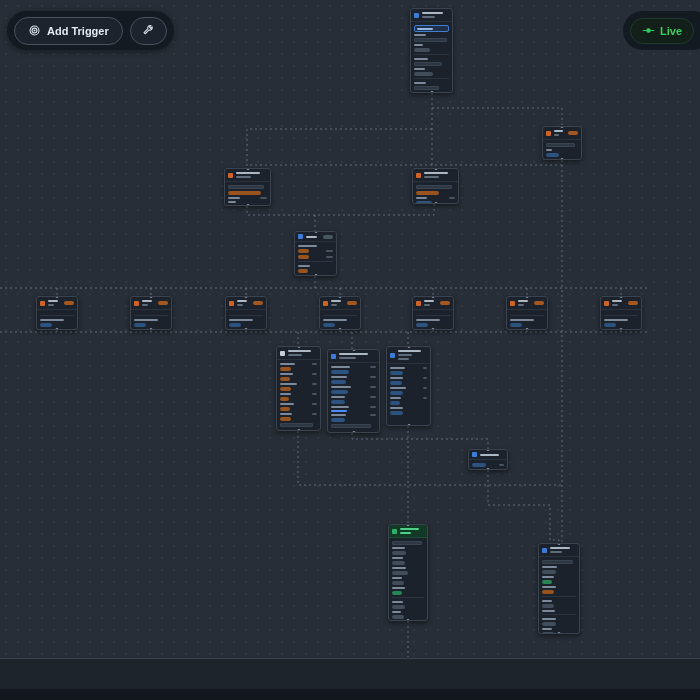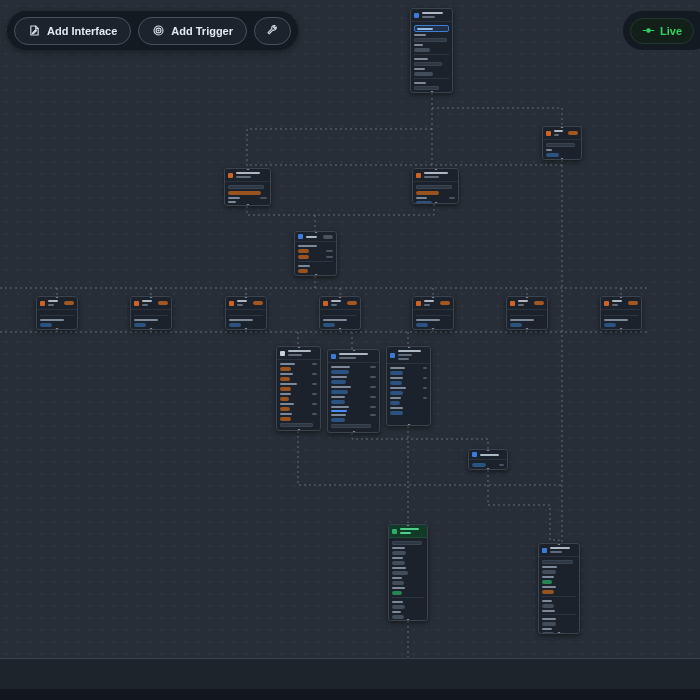--- a/index.html
+++ b/index.html
@@ -739,28 +739,20 @@
         </div>
         <div class="port top"></div>
         <div class="port bottom"></div>
       </div>
     </div>
 </div>
 
 <div class="toolbar">
   <div class="tb-btn">
     <svg viewBox="0 0 16 16">
-      <path d="M3.5 2.5h6l3 3v8h-9z"></path>
-        <path d="M9.5 2.5v3h3"></path>
-        <path d="M6 10.5l3.5-3.5 1 1L7 11.5l-1.5.5z"></path>
-    </svg>
-    <span>Add Interface</span>
-  </div>
-  <div class="tb-btn">
-    <svg viewBox="0 0 16 16">
       <circle cx="8" cy="8" r="5.5"></circle>
         <circle cx="8" cy="8" r="3"></circle>
         <circle cx="8" cy="8" r="0.6" fill="#d3dce6"></circle>
     </svg>
     <span>Add Trigger</span>
   </div>
   <div class="tb-btn icon-only">
     <svg viewBox="0 0 16 16">
       <path d="M12.5 3.5a3 3 0 0 1-3.8 3.8L4 12l-1.5-1.5 4.7-4.7a3 3 0 0 1 3.8-3.8l-1.8 1.8 1.5 1.5z"></path>
     </svg>

